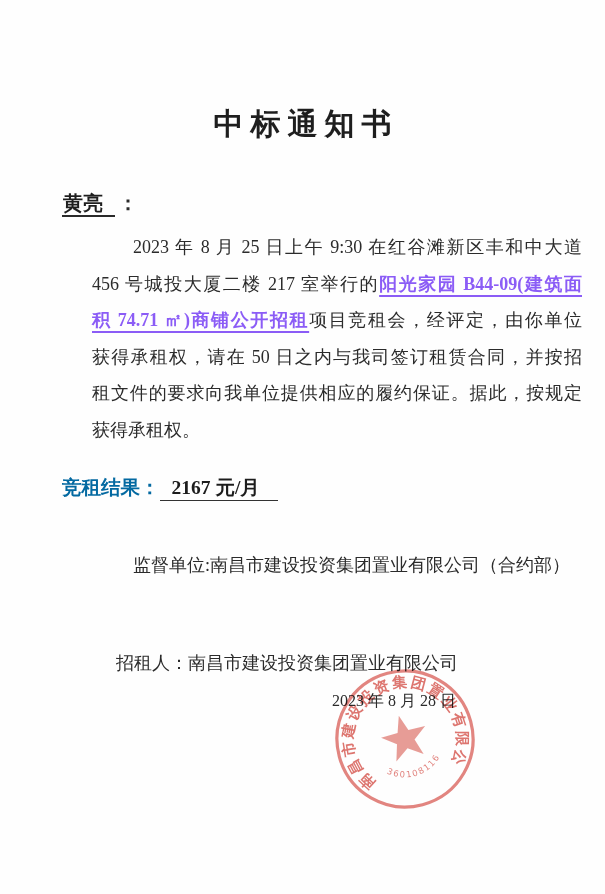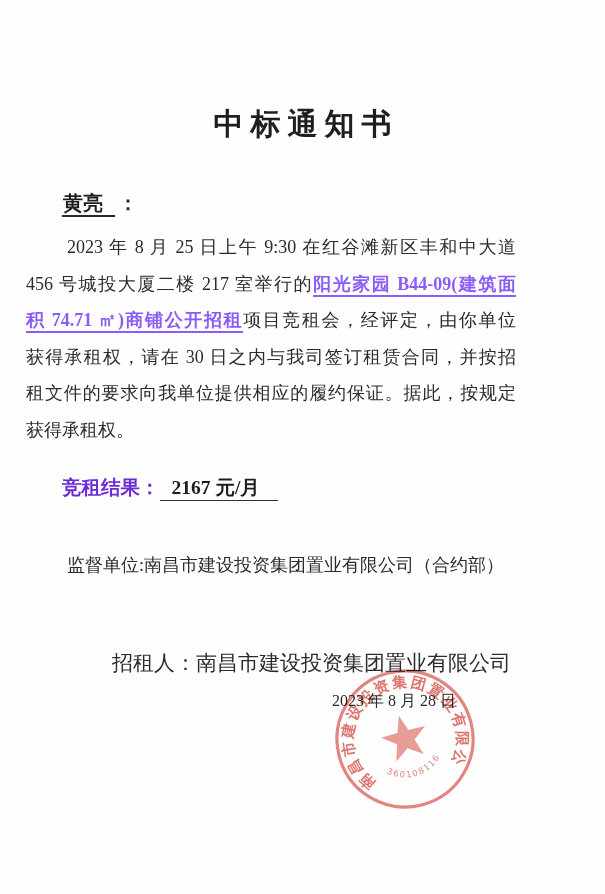--- a/index.html
+++ b/index.html
@@ -29,21 +29,21 @@
   }
   .recipient{
     font-weight:700;
     border-bottom:2px solid #2a2a2a;
     padding:0 12px 1px 1px;
     color:#1e1e1e;
     text-align:right;
   }
   .greet-colon{font-weight:700;margin-left:3px;}
   .content{
-    margin-left:26px;
+    margin-left:92px;
     width:490px;
     font-size:18px;
     line-height:36.5px;
   }
   .body-para{margin-top:12px;}
   .tline{white-space:nowrap;}
   .tline.just{text-align:justify;text-align-last:justify;white-space:normal;}
   .tline.indent{text-indent:41px;}
   .em{
     font-weight:700;
@@ -51,35 +51,34 @@
     text-decoration:underline;
     text-underline-offset:5px;
     text-decoration-thickness:1.5px;
   }
   .result-line{
     margin-top:26px;
     margin-left:62px;
     font-size:19.5px;
     line-height:27px;
   }
-  .result-label{font-weight:700;color:#6d28d9;}
+  .result-label{font-weight:700;color:#0369a1;}
   .result-value{
     font-weight:700;
     color:#1c1c1c;
     border-bottom:1.5px solid #333;
     padding:0 18px 2px 12px;
   }
   .notice{margin-top:46px;}
   .single-line{white-space:nowrap;text-indent:41px;}
   .signer-line{
     margin-top:66px;
-    padding-left:84px;
-    font-size:21px;
+    padding-left:116px;
+    font-size:18px;
     line-height:27px;
-    margin-left:28px;
   }
   .date-line{
     margin-top:10px;
     padding-left:332px;
     font-size:16px;
     line-height:27px;
   }
   .seal{
     position:absolute;
     left:330px;top:664px;
@@ -110,21 +109,21 @@
   <h1 class="title">中标通知书</h1>
 
   <div class="greeting">
     <span class="recipient">黄亮</span><span class="greet-colon">：</span>
   </div>
 
   <div class="content body-para">
       <div class="tline indent just"><span>2023 年 8 月 25 日上午 9:30 在红谷滩新区丰和中大道</span></div>
       <div class="tline just"><span>456 号城投大厦二楼 217 室举行的</span><span class="em">阳光家园 B44-09(建筑面</span></div>
       <div class="tline just"><span class="em">积 74.71 ㎡)商铺公开招租</span><span>项目竞租会，经评定，由你单位</span></div>
-      <div class="tline just"><span>获得承租权，请在 30 日之内与我司签订租赁合同，并按招</span></div>
+      <div class="tline just"><span>获得承租权，请在 50 日之内与我司签订租赁合同，并按招</span></div>
       <div class="tline just"><span>租文件的要求向我单位提供相应的履约保证。据此，按规定</span></div>
       <div class="tline"><span>获得承租权。</span></div>
     </div>
 
   <div class="result-line">
     <span class="result-label">竞租结果：</span><span class="result-value">2167 元/月</span>
   </div>
 
   <div class="content notice">
     </div>

